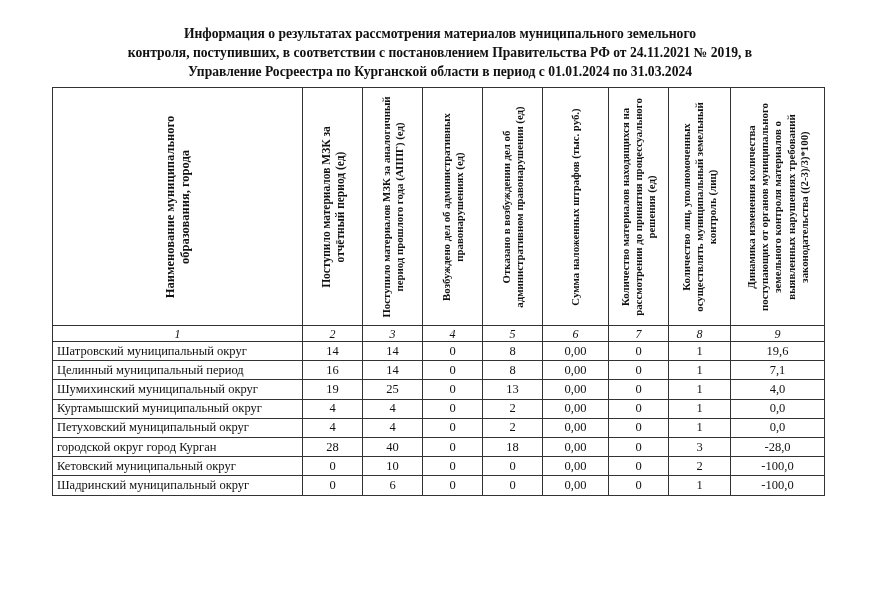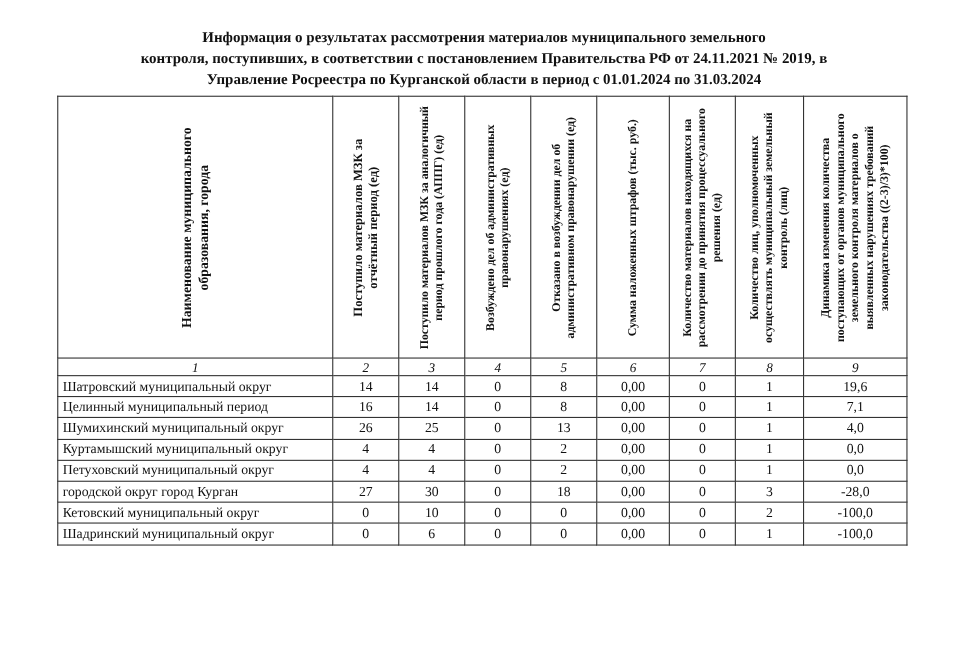--- a/index.html
+++ b/index.html
@@ -101,21 +101,21 @@
         <td>14</td>
         <td>0</td>
         <td>8</td>
         <td>0,00</td>
         <td>0</td>
         <td>1</td>
         <td>7,1</td>
       </tr>
       <tr class="row">
         <td class="name">Шумихинский муниципальный округ</td>
-        <td>26</td>
+        <td>19</td>
         <td>25</td>
         <td>0</td>
         <td>13</td>
         <td>0,00</td>
         <td>0</td>
         <td>1</td>
         <td>4,0</td>
       </tr>
       <tr class="row">
         <td class="name">Куртамышский муниципальный округ</td>
@@ -134,22 +134,22 @@
         <td>4</td>
         <td>0</td>
         <td>2</td>
         <td>0,00</td>
         <td>0</td>
         <td>1</td>
         <td>0,0</td>
       </tr>
       <tr class="row">
         <td class="name">городской округ город Курган</td>
-        <td>27</td>
-        <td>30</td>
+        <td>28</td>
+        <td>40</td>
         <td>0</td>
         <td>18</td>
         <td>0,00</td>
         <td>0</td>
         <td>3</td>
         <td>-28,0</td>
       </tr>
       <tr class="row">
         <td class="name">Кетовский муниципальный округ</td>
         <td>0</td>

